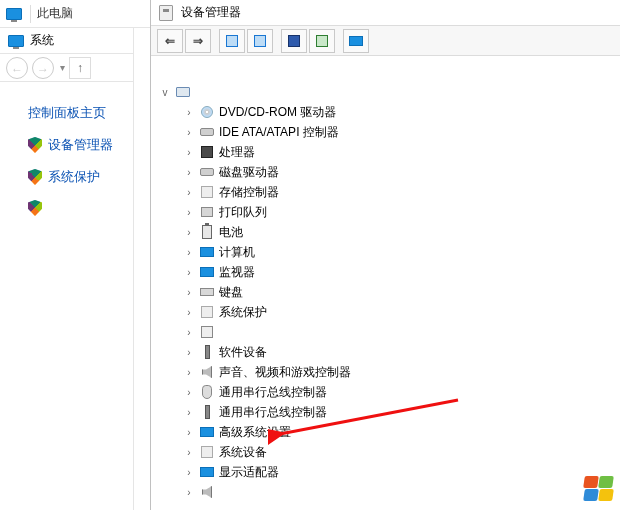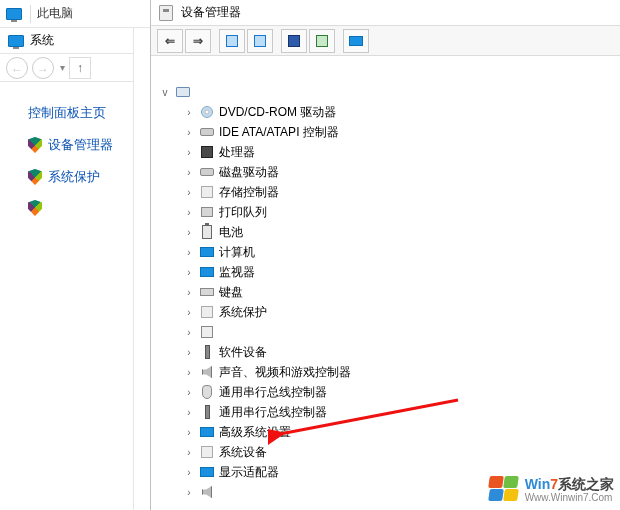--- a/index.html
+++ b/index.html
@@ -305,19 +305,13 @@
   <line x1="190" y1="8" x2="12" y2="42" stroke="#ef1010" stroke-width="3" marker-end="url(#ah)"></line>
 </svg>
 
 <div class="wm">
   <div class="flag">
     <span class="f1"></span>
       <span class="f2"></span>
       <span class="f3"></span>
       <span class="f4"></span>
   </div>
-  <div class="txt">
-    <div class="l1">
-      <span class="w">Win</span><span class="i">7</span><span class="r">系统之家</span>
-    </div>
-    <div class="l2">Www.Winwin7.Com</div>
-  </div>
 </div>
 
 </body></html>

